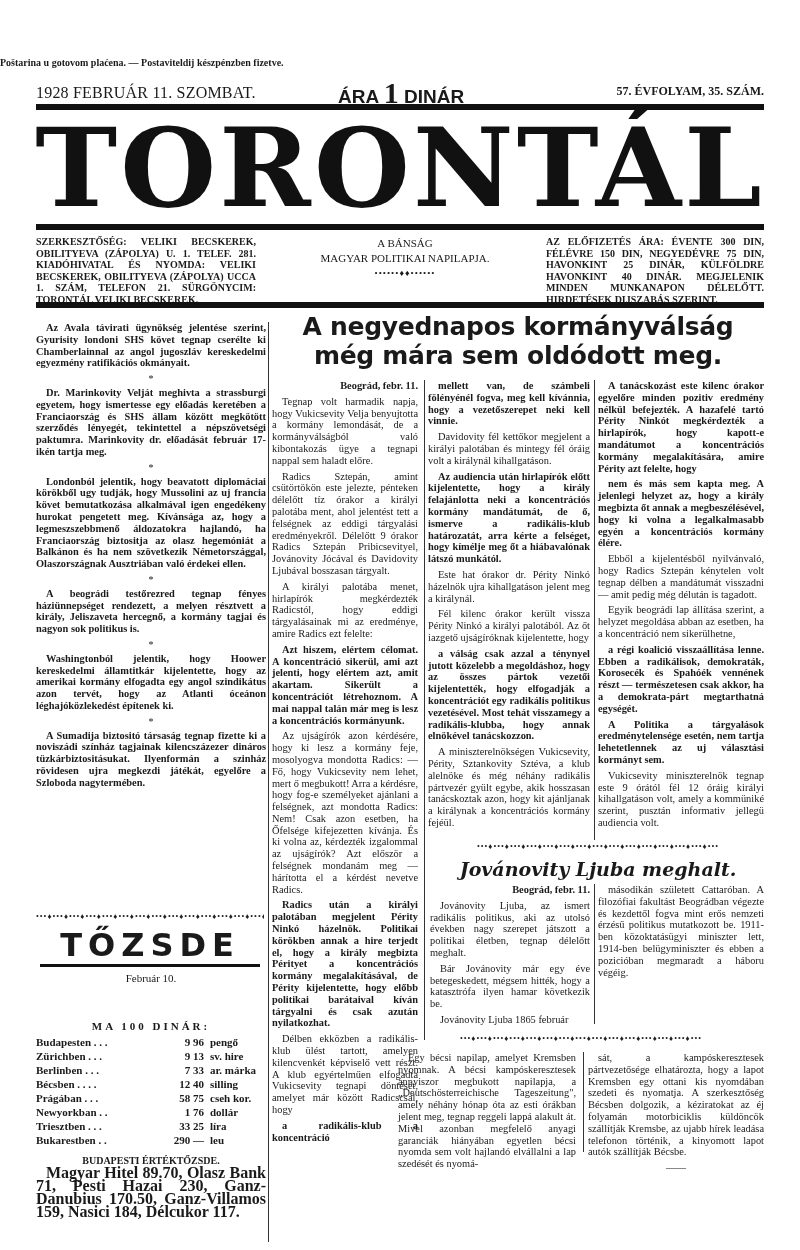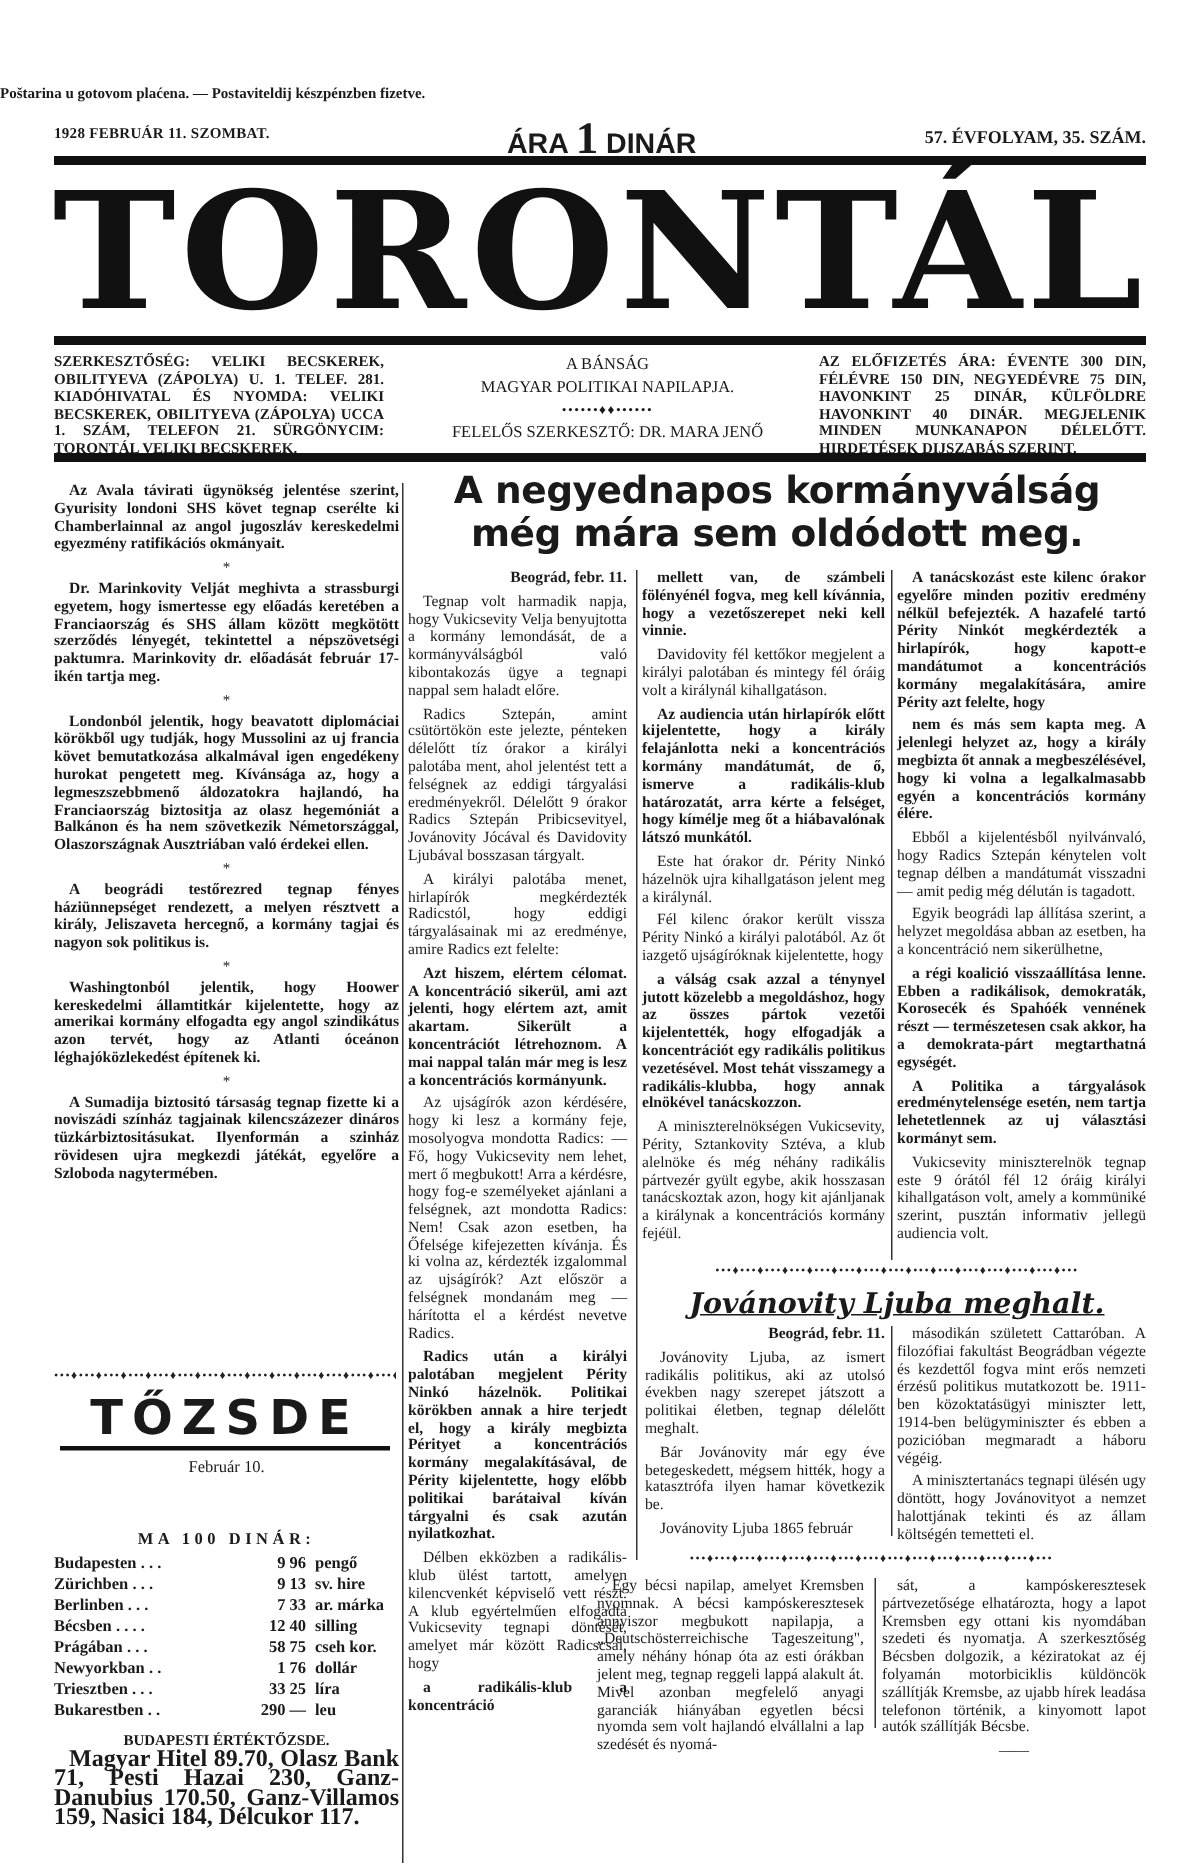--- a/index.html
+++ b/index.html
@@ -1,20 +1,20 @@
 <!DOCTYPE html>
 <html><head>
 <meta charset="utf-8">
 <style>
   html, body { margin:0; padding:0; background:#fff; }
   body { width:800px; height:1250px; position:relative; overflow:hidden;
          font-family:"Liberation Serif", serif; color:#1a1a1a; }
   .abs { position:absolute; }
   .postal { top:57px; left:0; width:800px; text-align:left; font-size:10px; font-weight:bold; }
-  .dateline { top:84px; left:36px; font-size:10px; font-weight:bold; letter-spacing:0.2px; }
+  .dateline { top:84px; left:36px; font-size:16px; font-weight:normal; letter-spacing:0.2px; }
   .price { top:76px; left:338px; font-family:"Liberation Sans", sans-serif; font-size:19px; font-weight:bold; }
   .price .big { font-size:30px; font-family:"Liberation Serif", serif; }
   .volume { top:84px; right:36px; font-size:12px; font-weight:bold; }
   .rule { left:36px; width:728px; background:#111; }
   .masthead { top:112px; left:30px; width:740px; text-align:center; font-family:"DejaVu Serif", serif;
               font-size:108px; font-weight:bold; letter-spacing:3px; line-height:112px; color:#111; transform:scaleX(1.02); }
   .info { top:236px; font-size:10px; font-weight:bold; line-height:11.5px; text-transform:uppercase; }
   .info-left { left:36px; width:220px; text-align:justify; }
   .info-right { left:546px; width:218px; text-align:justify; }
   .info-center { left:270px; width:270px; text-align:center; font-size:11px; line-height:15px; font-weight:normal; }
@@ -26,21 +26,21 @@
   .col-left { top:322px; left:36px; width:230px; }
   .vline { width:1px; background:#333; }
   .headline { top:312px; left:270px; width:496px; text-align:center; font-family:"DejaVu Sans", sans-serif;
               font-weight:bold; font-size:25px; line-height:29px; letter-spacing:-0.3px; }
   .dateline-art { font-weight:bold; text-align:right; text-indent:0 !important; }
   .c1 { top:380px; left:272px; width:146px; }
   .c2 { top:380px; left:428px; width:162px; }
   .c3 { top:380px; left:598px; width:166px; }
   .dots { font-size:8px; letter-spacing:1px; color:#222; overflow:hidden; white-space:nowrap; text-align:center; }
   .subhead { top:858px; left:430px; width:336px; text-align:center; font-family:"DejaVu Serif", serif;
-             font-style:italic; font-weight:bold; font-size:19px;text-decoration:underline; }
+             font-style:italic; font-weight:bold; font-size:19px; }
   .j1 { top:884px; left:430px; width:160px; }
   .j2 { top:884px; left:598px; width:166px; }
   .k1 { top:1052px; left:398px; width:178px; }
   .k2 { top:1052px; left:588px; width:176px; }
   .tozsde-title { top:928px; left:36px; width:228px; text-align:center; font-family:"DejaVu Sans", sans-serif;
                   font-weight:bold; font-size:32px; letter-spacing:6px; line-height:34px; }
   .tozsde-block { top:972px; left:36px; width:230px; font-size:11px; }
   .tz-date { text-align:center; margin-bottom:4px; }
   .tz-sub { text-align:center; font-weight:bold; letter-spacing:3px; margin-bottom:3px;margin-top:36px; }
   .rate { display:flex; line-height:14px; font-weight:bold; }
@@ -63,21 +63,20 @@
 <div class="abs volume">57. ÉVFOLYAM, 35. SZÁM.</div>
 <div class="abs rule" style="top:104px;height:6px;"></div>
 <div class="abs masthead">TORONTÁL</div>
 <div class="abs rule" style="top:224px;height:6px;"></div>
 
 <div class="abs info info-left">SZERKESZTŐSÉG: VELIKI BECSKEREK, OBILITYEVA (ZÁPOLYA) U. 1. TELEF. 281. KIADÓHIVATAL ÉS NYOMDA: VELIKI BECSKEREK, OBILITYEVA (ZÁPOLYA) UCCA 1. SZÁM, TELEFON 21. SÜRGÖNYCIM: TORONTÁL VELIKI BECSKEREK.</div>
 <div class="abs info info-center">
   <div>A BÁNSÁG</div>
   <div>MAGYAR POLITIKAI NAPILAPJA.</div>
   <div class="ornament">••••••♦♦••••••</div>
-  <div>FELELŐS SZERKESZTŐ: Dr. MARA JENŐ</div>
 </div>
 <div class="abs info info-right">AZ ELŐFIZETÉS ÁRA: ÉVENTE 300 DIN, FÉLÉVRE 150 DIN, NEGYEDÉVRE 75 DIN, HAVONKINT 25 DINÁR, KÜLFÖLDRE HAVONKINT 40 DINÁR. MEGJELENIK MINDEN MUNKANAPON DÉLELŐTT. HIRDETÉSEK DIJSZABÁS SZERINT.</div>
 <div class="abs rule" style="top:302px;height:6px;"></div>
 
 <div class="abs col col-left">
   <p class="b">Az Avala távirati ügynökség jelentése szerint, Gyurisity londoni SHS követ tegnap cserélte ki Chamberlainnal az angol jugoszláv kereskedelmi egyezmény ratifikációs okmányait.</p>
   <p class="star">*</p>
   <p class="b">Dr. Marinkovity Velját meghivta a strassburgi egyetem, hogy ismertesse egy előadás keretében a Franciaország és SHS állam között megkötött szerződés lényegét, tekintettel a népszövetségi paktumra. Marinkovity dr. előadását február 17-ikén tartja meg.</p>
   <p class="star">*</p>
   <p class="b">Londonból jelentik, hogy beavatott diplomáciai körökből ugy tudják, hogy Mussolini az uj francia követ bemutatkozása alkalmával igen engedékeny hurokat pengetett meg. Kívánsága az, hogy a legmeszszebbmenő áldozatokra hajlandó, ha Franciaország biztositja az olasz hegemóniát a Balkánon és ha nem szövetkezik Németországgal, Olaszországnak Ausztriában való érdekei ellen.</p>
@@ -182,21 +181,20 @@
 <div class="abs subhead">Jovánovity Ljuba meghalt.</div>
 <div class="abs col j1">
   <p class="dateline-art">Beográd, febr. 11.</p>
   <p>Jovánovity Ljuba, az ismert radikális politikus, aki az utolsó években nagy szerepet játszott a politikai életben, tegnap délelőtt meghalt.</p>
   <p>Bár Jovánovity már egy éve betegeskedett, mégsem hitték, hogy a katasztrófa ilyen hamar következik be.</p>
   <p>Jovánovity Ljuba 1865 február</p>
 </div>
 <div class="abs vline" style="top:884px;left:594px;height:140px;"></div>
 <div class="abs col j2">
   <p>másodikán született Cattaróban. A filozófiai fakultást Beográdban végezte és kezdettől fogva mint erős nemzeti érzésű politikus mutatkozott be. 1911-ben közoktatásügyi miniszter lett, 1914-ben belügyminiszter és ebben a pozicióban megmaradt a háboru végéig.</p>
-  <p>A minisztertanács tegnapi ülésén ugy döntött, hogy Jovánovityot a nemzet halottjának tekinti és az állam költségén temetteti el.</p>
 </div>
 
 <div class="abs dots" style="top:1034px;left:398px;width:366px;">•••♦•••♦•••♦•••♦•••♦•••♦•••♦•••♦•••♦•••♦•••♦•••♦•••♦•••♦•••</div>
 
 <div class="abs col k1">
   <p>Egy bécsi napilap, amelyet Kremsben nyomnak. A bécsi kampóskeresztesek annyiszor megbukott napilapja, a „Deutschösterreichische Tageszeitung", amely néhány hónap óta az esti órákban jelent meg, tegnap reggeli lappá alakult át. Mivel azonban megfelelő anyagi garanciák hiányában egyetlen bécsi nyomda sem volt hajlandó elvállalni a lap szedését és nyomá-</p>
 </div>
 <div class="abs vline" style="top:1052px;left:583px;height:100px;"></div>
 <div class="abs col k2">
   <p>sát, a kampóskeresztesek pártvezetősége elhatározta, hogy a lapot Kremsben egy ottani kis nyomdában szedeti és nyomatja. A szerkesztőség Bécsben dolgozik, a kéziratokat az éj folyamán motorbiciklis küldöncök szállítják Kremsbe, az ujabb hírek leadása telefonon történik, a kinyomott lapot autók szállítják Bécsbe.</p>

